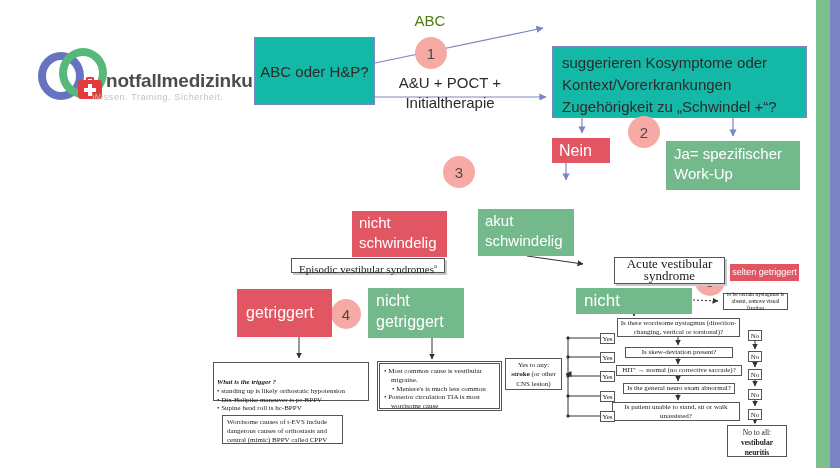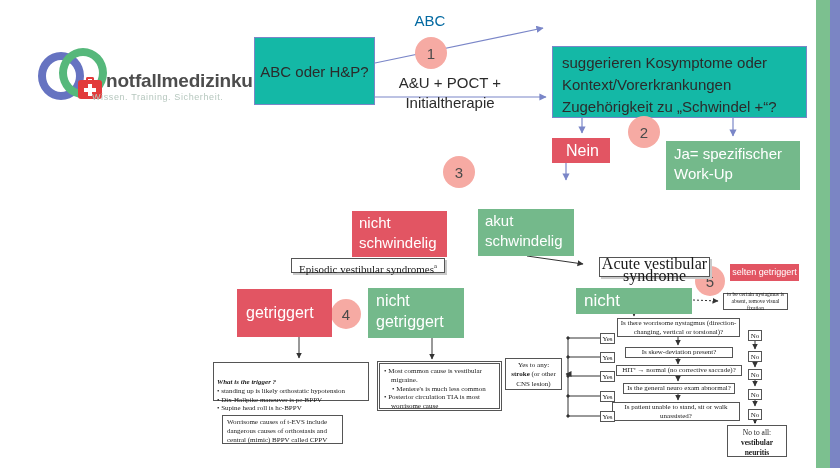--- a/index.html
+++ b/index.html
@@ -103,31 +103,31 @@
     <div class="abs brand" style="left:68px;top:24px;white-space:nowrap;">
       <span>notfallmedizinkurs</span><span class="tld">.de</span>
     </div>
     <div class="abs tagline" style="left:54px;top:46px;white-space:nowrap;">Wissen. Training. Sicherheit.</div>
   </div>
 
   <div class="abs bluebox" style="left:254px;top:37px;width:121px;height:68px;display:flex;align-items:center;justify-content:center;font-size:15px;">
     <span>ABC oder H&amp;P?</span>
   </div>
 
-  <div class="abs" style="left:400px;top:12px;width:60px;text-align:center;font-size:15px;color:#0369a1;">ABC</div>
+  <div class="abs" style="left:400px;top:12px;width:60px;text-align:center;font-size:15px;color:#4d7c0f;">ABC</div>
 
   <div class="abs pre" style="left:390px;top:73px;width:120px;text-align:center;font-size:15px;line-height:1.3;color:#2b2b2b;">A&amp;U + POCT +
 Initialtherapie</div>
 
 
   <div class="abs bluebox pre" style="left:552px;top:46px;width:255px;height:72px;font-size:15px;line-height:1.47;padding:5px 0 0 9px;">suggerieren Kosymptome oder
 Kontext/Vorerkrankungen
 Zugehörigkeit zu „Schwindel +“?</div>
 
-  <div class="abs redbox" style="left:552px;top:138px;width:58px;height:25px;font-size:16px;line-height:25px;padding-left:14px;">Nein</div>
+  <div class="abs redbox" style="left:552px;top:138px;width:58px;height:25px;font-size:16px;line-height:25px;padding-left:7px;">Nein</div>
 
   <div class="abs greenbox pre" style="left:666px;top:141px;width:134px;height:49px;font-size:15px;line-height:1.35;padding:3px 0 0 8px;">Ja= spezifischer
 Work-Up</div>
 
   <div class="abs circle" style="left:415px;top:37px;width:32px;height:32px;">1</div>
   <div class="abs circle" style="left:628px;top:116px;width:32px;height:32px;">2</div>
   <div class="abs circle" style="left:443px;top:156px;width:32px;height:32px;">3</div>
   <div class="abs circle" style="left:331px;top:299px;width:30px;height:30px;">4</div>
   <div class="abs circle" style="left:695px;top:266px;width:30px;height:30px;">5</div>
 
@@ -135,21 +135,21 @@
   <div class="abs redbox pre" style="left:352px;top:211px;width:95px;height:46px;font-size:15px;line-height:1.35;padding:2px 0 0 7px;">nicht
 schwindelig</div>
 
   <div class="abs greenbox pre" style="left:478px;top:209px;width:96px;height:47px;font-size:15px;line-height:1.35;padding:2px 0 0 7px;">akut
 schwindelig</div>
 
   <div class="abs serifbox shadow" style="left:291px;top:258px;width:154px;height:15px;font-size:11px;line-height:13px;text-align:center;">
     <span>Episodic vestibular syndromes</span><sup>a</sup>
   </div>
 
-  <div class="abs serifbox shadow" style="left:599px;top:257px;width:111px;height:20px;font-size:16px;line-height:12px;text-align:center;">Acute vestibular syndrome</div>
+  <div class="abs serifbox shadow" style="left:614px;top:257px;width:111px;height:27px;font-size:13px;line-height:12px;text-align:center;">Acute vestibular syndrome</div>
 
   <div class="abs redbox" style="left:237px;top:289px;width:95px;height:48px;font-size:16px;line-height:48px;padding-left:9px;">getriggert</div>
 
   <div class="abs greenbox pre" style="left:368px;top:288px;width:96px;height:50px;font-size:16px;line-height:1.3;padding:3px 0 0 8px;">nicht
 getriggert</div>
 
   <div class="abs greenbox" style="left:576px;top:288px;width:116px;height:26px;font-size:17px;line-height:26px;padding-left:8px;">nicht getriggert</div>
 
   <div class="abs redbox" style="left:730px;top:264px;width:69px;height:17px;font-size:9px;line-height:17px;text-align:center;">selten getriggert</div>
 

